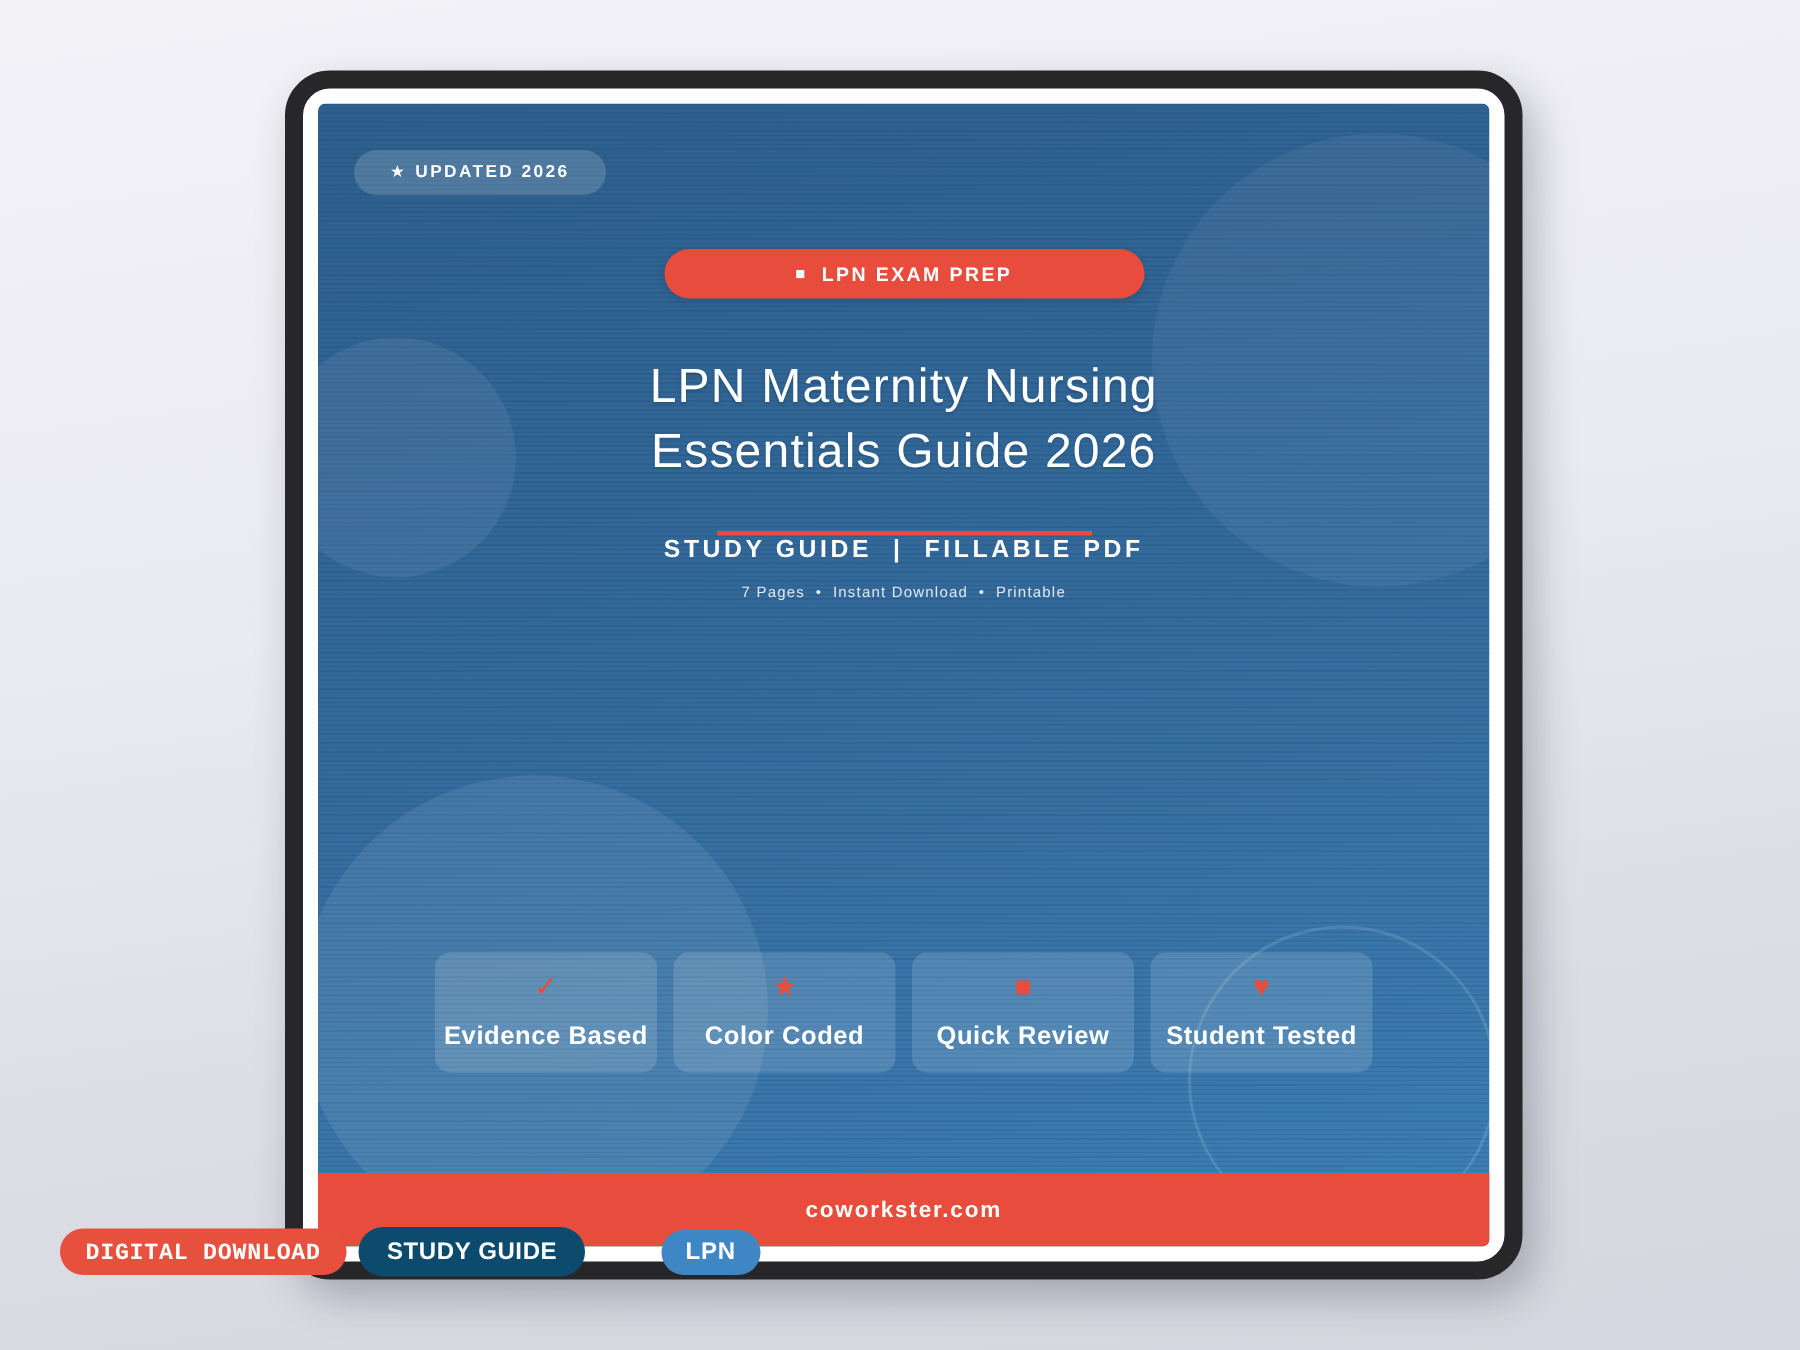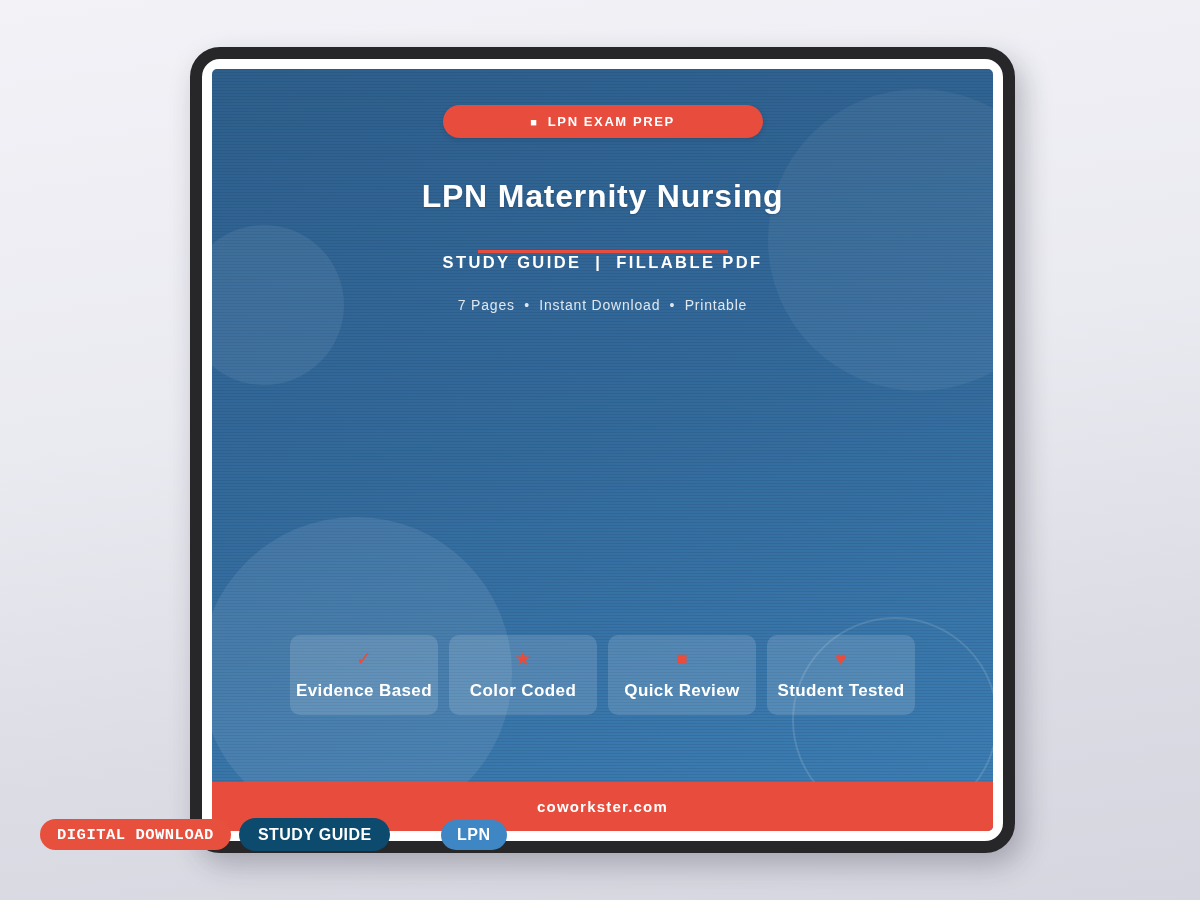--- a/index.html
+++ b/index.html
@@ -53,33 +53,33 @@
     background:#e74c3c;
     display:flex; align-items:center; justify-content:center;
     color:#ffffff; font-size:13px; font-weight:bold; letter-spacing:1.6px;
     box-shadow:0 2px 5px rgba(20,40,60,.18);
     white-space:nowrap;
   }
   .exam-pill .sq { font-size:11px; margin-right:11px; letter-spacing:0; }
 
   .title {
     margin-top:37px; text-align:center;
-    color:#ffffff; font-size:32px; font-weight:bold; line-height:43px; letter-spacing:.8px;
+    color:#ffffff; font-size:32px; font-weight:normal; line-height:43px; letter-spacing:.8px;
     text-shadow:0 1px 2px rgba(10,30,50,.25);
   }
 
   .divider { margin-top:32px; width:250px; height:3px; background:#e74c3c; }
 
   .subtitle {
     color:#ffffff; font-size:16.5px; font-weight:bold;
     letter-spacing:2.4px; white-space:nowrap;
   }
 
   .meta {
-    margin-top:25px; color:rgba(255,255,255,.85); font-size:14px;
+    margin-top:14px; color:rgba(255,255,255,.85); font-size:10px;
     letter-spacing:.8px; white-space:nowrap;
   }
 
   .features {
     position:absolute; left:0; right:0; top:566px; z-index:1;
     display:flex; justify-content:center; gap:11px;
   }
   .feature-card {
     width:148px; height:80px; border-radius:10px;
     background:rgba(255,255,255,.14);
@@ -112,28 +112,32 @@
 <div class="card">
   <div class="cover">
 
     <div class="deco deco-tr"></div>
     <div class="deco deco-l"></div>
     <div class="deco deco-bl"></div>
     <div class="deco deco-ring"></div>
 
     <div class="content">
 
+      <div class="updated-badge">
+        <span class="star">★</span><span>UPDATED 2026</span>
+      </div>
 
       <div class="exam-pill">
         <span class="sq">■</span>
           <span>LPN EXAM PREP</span>
       </div>
 
       <div class="title">
         <div>LPN Maternity Nursing</div>
+        <div>Essentials Guide 2026</div>
       </div>
 
       <div class="divider"></div>
 
       <div class="subtitle">STUDY GUIDE &nbsp;|&nbsp; FILLABLE PDF</div>
 
       <div class="meta">7 Pages &nbsp;•&nbsp; Instant Download &nbsp;•&nbsp; Printable</div>
     </div>
 
     <div class="features">

